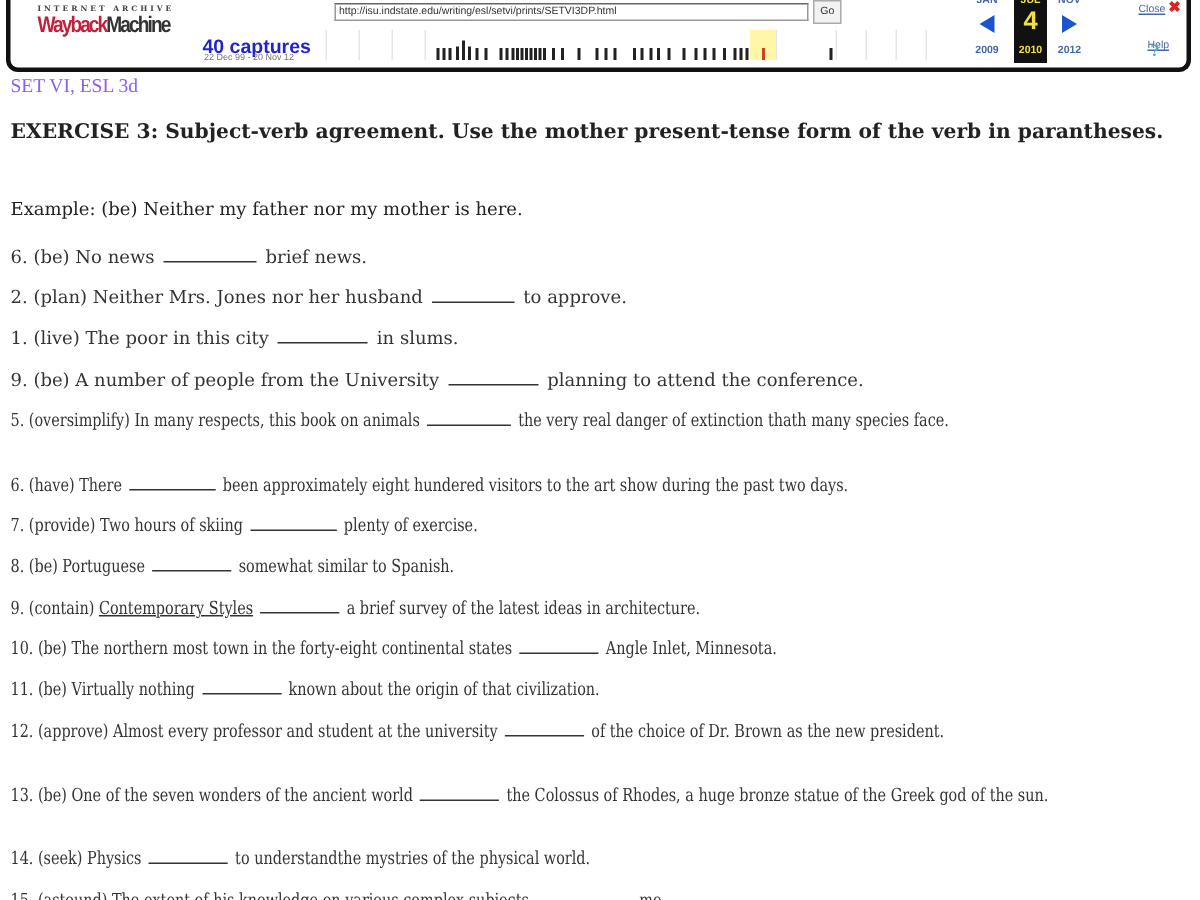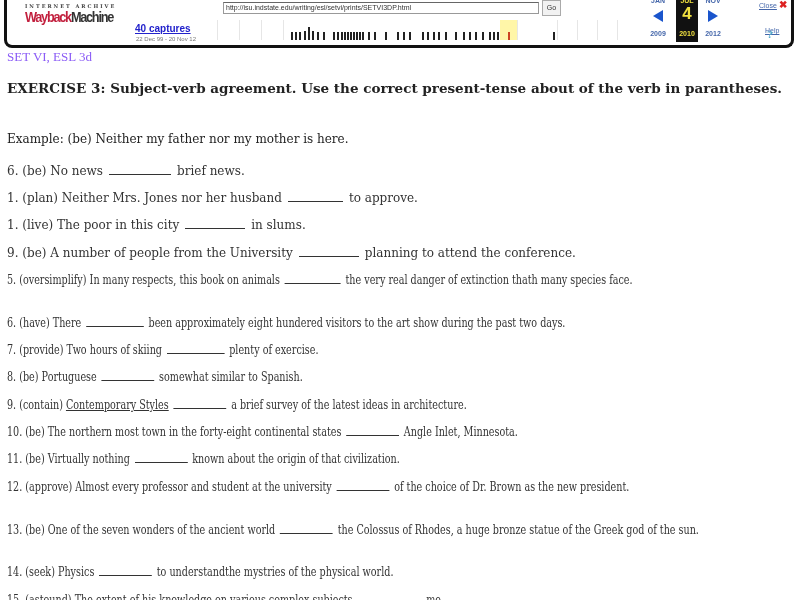--- a/index.html
+++ b/index.html
@@ -5,21 +5,21 @@
   html, body { margin: 0; padding: 0; background: #ffffff; }
   body { width: 800px; height: 600px; overflow: hidden; position: relative; font-family: "DejaVu Serif", serif; color: #222; }
 
   
   .wb-bar { position: absolute; left: 4px; top: -6px; width: 790px; height: 54px; border: 3px solid #111; border-top: none; border-radius: 0 0 8px 8px; background: #fff; box-sizing: border-box; }
   .wb-logo { position: absolute; left: 18px; top: 9px; width: 82px; }
   .wb-logo-top { font-family: "DejaVu Serif", serif; font-size: 5px; letter-spacing: 2px; color: #444; font-weight: bold; white-space: nowrap; }
   .wb-logo-main { margin-top: 1px; font-family: "Liberation Sans", sans-serif; font-weight: bold; font-size: 15px; letter-spacing: -1.5px; line-height: 14px; white-space: nowrap; transform: scaleX(0.85); transform-origin: left; }
   .wb-logo-main .w1 { color: #c2203e; }
   .wb-logo-main .w2 { color: #333; }
-  .wb-captures { position: absolute; left: 128px; top: 29px; font-family: "Liberation Sans", sans-serif; font-size: 10px; color: #22c; text-decoration: underline; font-weight: bold; }
+  .wb-captures { position: absolute; left: 128px; top: 29px; font-family: "Liberation Sans", sans-serif; font-size: 13px; color: #22c; font-weight: bold; }
   .wb-range { position: absolute; left: 129px; top: 42px; font-family: "Liberation Sans", sans-serif; font-size: 6px; color: #777; white-space: nowrap; }
   .wb-url { position: absolute; left: 216px; top: 8px; width: 312px; height: 10px; border: 1px solid #999; border-top-color: #666; font-family: "Liberation Sans", sans-serif; font-size: 7px; color: #333; line-height: 10px; padding-left: 2px; box-sizing: content-box; background: #fff; }
   .wb-go { position: absolute; left: 535px; top: 6px; width: 17px; height: 14px; border: 1px solid #aaa; background: #f2f2f2; font-family: "Liberation Sans", sans-serif; font-size: 7px; line-height: 14px; text-align: center; color: #333; }
   .wb-sparkline { position: absolute; left: 210px; top: 26px; width: 420px; height: 20px; }
   .wb-gridline { position: absolute; top: 0; width: 1px; height: 20px; background: #e6e6e6; }
   .wb-tick { position: absolute; bottom: 0; width: 2px; background: #222; }
   .wb-highlight { position: absolute; top: 0; left: 283px; width: 17px; height: 20px; background: #fff6a8; }
   .wb-nav { position: absolute; top: 0; height: 48px; font-family: "Liberation Sans", sans-serif; font-weight: bold; text-align: center; }
   .wb-month { font-size: 7px; color: #4466aa; margin-top: 3px; }
   .wb-year { font-size: 7px; color: #4466aa; position: absolute; bottom: 5px; left: 0; right: 0; }
@@ -126,26 +126,26 @@
     <div class="wb-month">NOV</div>
     <div class="wb-arrow right"></div>
     <div class="wb-year">2012</div>
   </div>
 
   <div class="wb-close"><span>Close</span><span class="x">✖</span></div>
   <div class="wb-help"><span>Help</span><span class="q">?</span></div>
 </div>
 
 <div class="doc-set">SET VI, ESL 3d</div>
-<div class="doc-title">EXERCISE 3: Subject-verb agreement. Use the correct present-tense about of the verb in parantheses.</div>
+<div class="doc-title">EXERCISE 3: Subject-verb agreement. Use the mother present-tense form of the verb in parantheses.</div>
 <div class="doc-example">Example: (be) Neither my father nor my mother is here.</div>
 
 <div class="q-list">
   <div class="q" style="top:164px"><span>6. (be) No news</span><span class="blank" style="width:62px"></span><span>brief news.</span></div>
-  <div class="q" style="top:191px"><span>1. (plan) Neither Mrs. Jones nor her husband</span><span class="blank" style="width:55px"></span><span>to approve.</span></div>
+  <div class="q" style="top:191px"><span>2. (plan) Neither Mrs. Jones nor her husband</span><span class="blank" style="width:55px"></span><span>to approve.</span></div>
   <div class="q" style="top:218px"><span>1. (live) The poor in this city</span><span class="blank" style="width:60px"></span><span>in slums.</span></div>
   <div class="q" style="top:246px"><span>9. (be) A number of people from the University</span><span class="blank" style="width:60px"></span><span>planning to attend the conference.</span></div>
   <div class="q cond" style="top:273px;line-height:15px"><span>5. (oversimplify) In many respects, this book on animals</span><span class="blank" style="width:70px"></span><span>the very real danger of extinction thath many species face.</span></div>
   <div class="q cond" style="top:316px"><span>6. (have) There</span><span class="blank" style="width:72px"></span><span>been approximately eight hundered visitors to the art show during the past two days.</span></div>
   <div class="q cond" style="top:343px"><span>7. (provide) Two hours of skiing</span><span class="blank" style="width:72px"></span><span>plenty of exercise.</span></div>
   <div class="q cond" style="top:370px"><span>8. (be) Portuguese</span><span class="blank" style="width:66px"></span><span>somewhat similar to Spanish.</span></div>
   <div class="q cond" style="top:398px"><span>9. (contain)</span> <span class="u">Contemporary Styles</span><span class="blank" style="width:66px"></span><span>a brief survey of the latest ideas in architecture.</span></div>
   <div class="q cond" style="top:425px"><span>10. (be) The northern most town in the forty-eight continental states</span><span class="blank" style="width:66px"></span><span>Angle Inlet, Minnesota.</span></div>
   <div class="q cond" style="top:452px"><span>11. (be) Virtually nothing</span><span class="blank" style="width:66px"></span><span>known about the origin of that civilization.</span></div>
   <div class="q cond" style="top:480px"><span>12. (approve) Almost every professor and student at the university</span><span class="blank" style="width:66px"></span><span>of the choice of Dr. Brown as the new president.</span></div>

